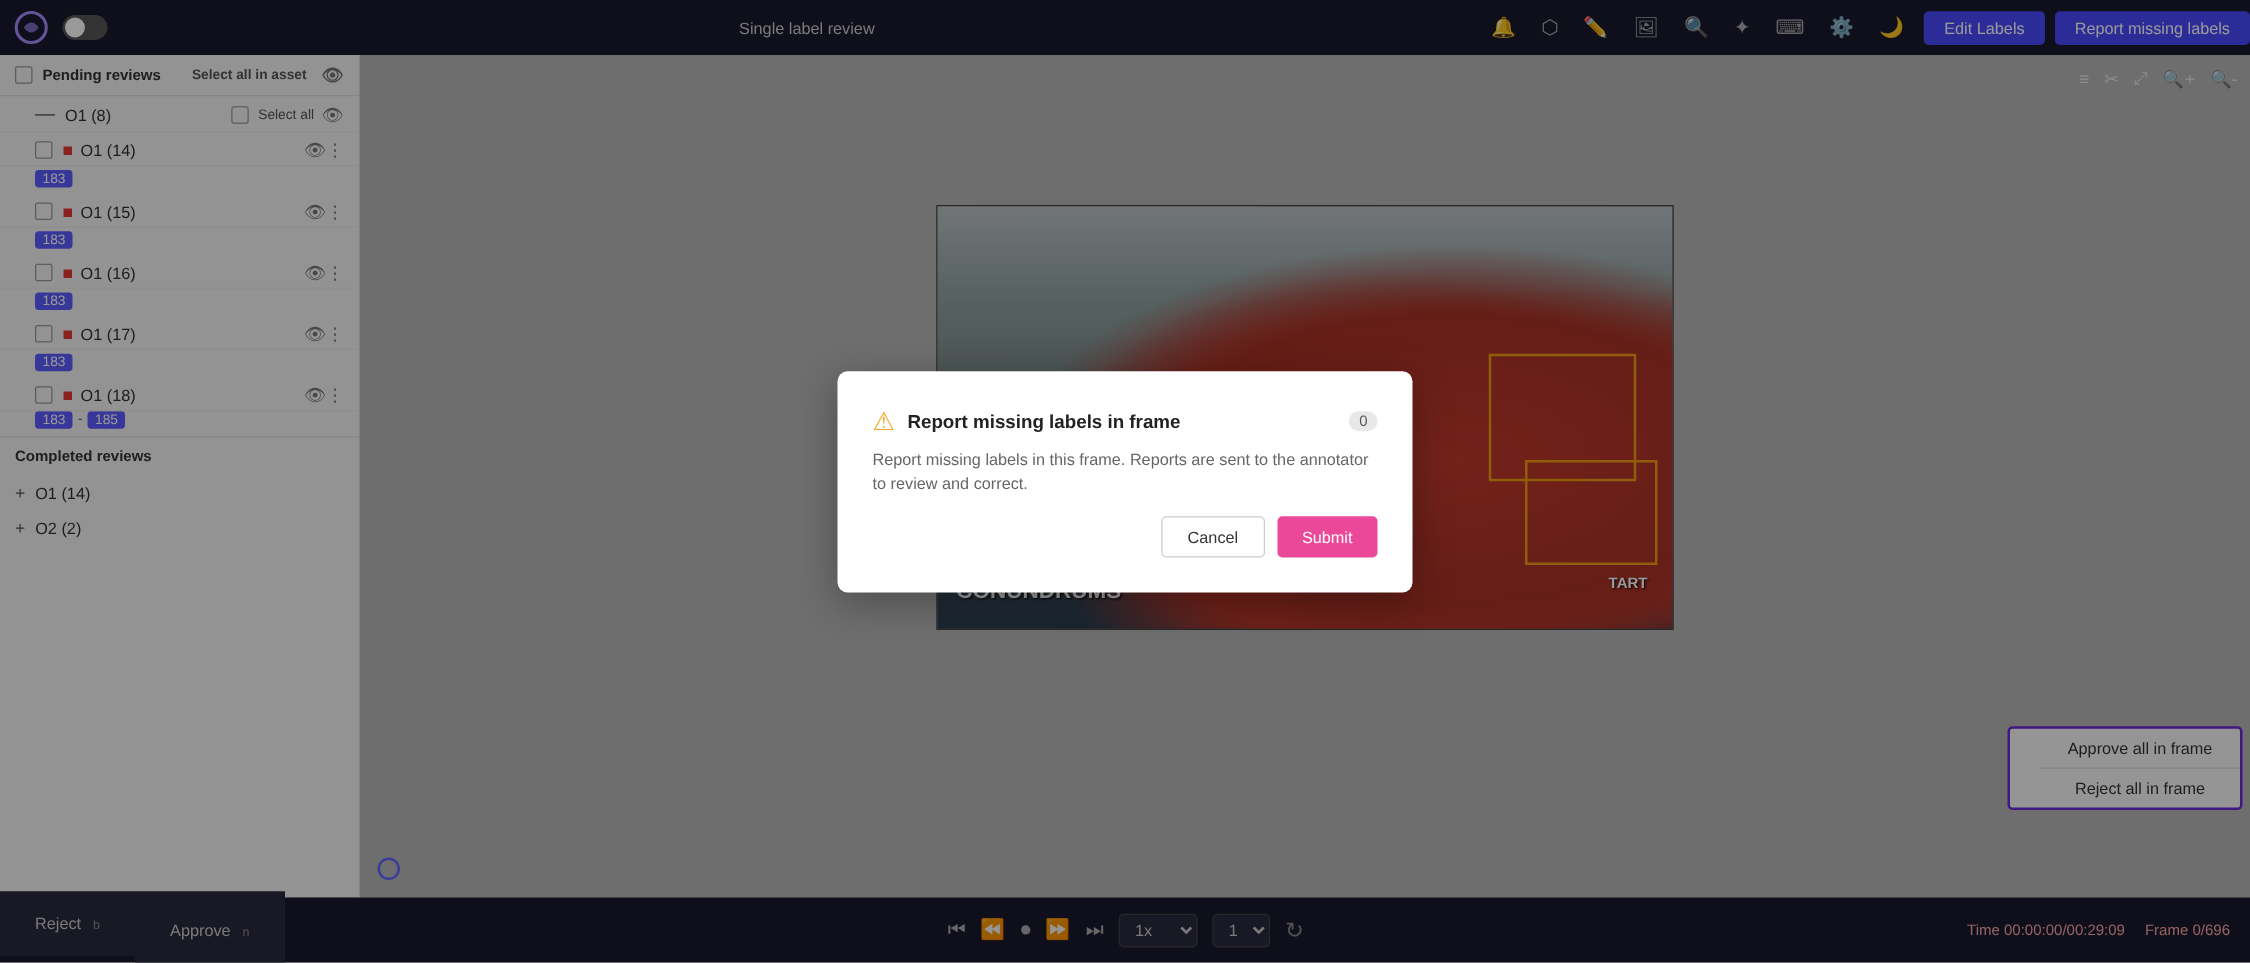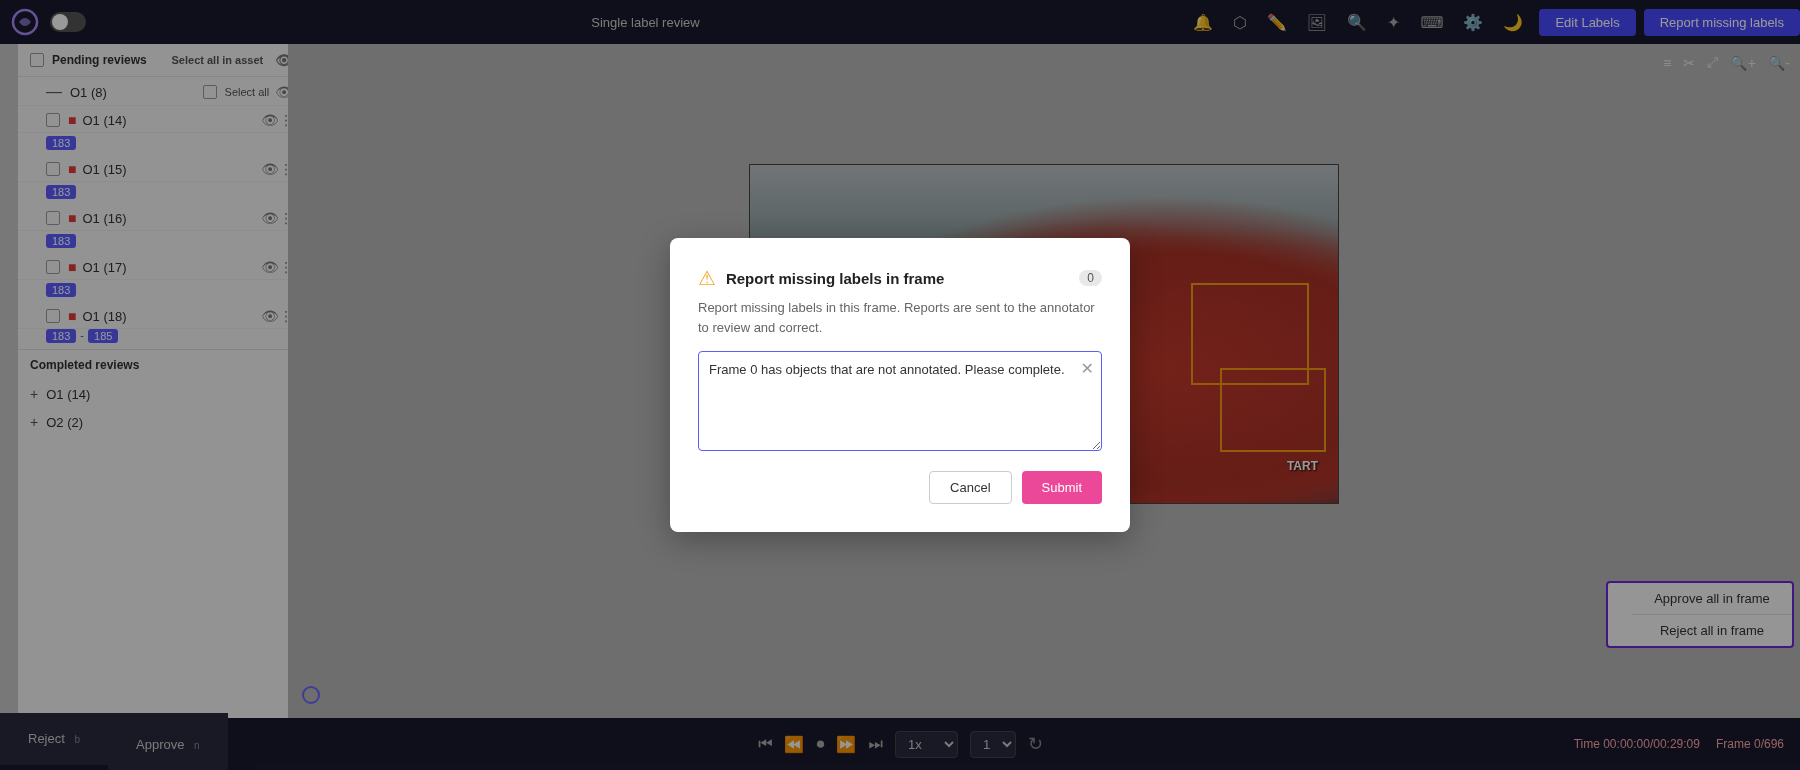--- a/index.html
+++ b/index.html
@@ -17,21 +17,21 @@
     .toggle-switch::after { content: ''; position: absolute; top: 2px; left: 2px; width: 16px; height: 16px; background: #fff; border-radius: 50%; }
     .header-title { color: #ccc; font-size: 13px; flex: 1; text-align: center; }
     .header-icons { display: flex; align-items: center; gap: 20px; margin-right: 16px; }
     .header-icon { color: #aaa; font-size: 16px; cursor: pointer; }
     .btn-edit-labels { background: #4a4aff; color: #fff; border: none; padding: 6px 16px; border-radius: 4px; font-size: 13px; cursor: pointer; margin-right: 8px; }
     .btn-report-missing { background: #4a4aff; color: #fff; border: none; padding: 6px 16px; border-radius: 4px; font-size: 13px; cursor: pointer; }
 
     
     .sidebar {
       position: absolute; top: 44px; left: 0; width: 288px; bottom: 52px;
-      background: #f5f5f5; border-right: 1px solid #ddd; overflow-y: auto; margin-left: 18px;
+      background: #f5f5f5; border-right: 1px solid #ddd; overflow-y: auto;
     }
     .sidebar-section-header {
       display: flex; align-items: center; padding: 8px 12px; gap: 8px;
       font-size: 12px; font-weight: 600; color: #333; background: #f5f5f5;
       border-bottom: 1px solid #e0e0e0;
     }
     .sidebar-section-header .checkbox { width: 14px; height: 14px; border: 1px solid #999; border-radius: 2px; display: inline-block; }
     .sidebar-section-label { flex: 1; }
     .sidebar-icon-btn { color: #777; cursor: pointer; font-size: 14px; }
 
@@ -308,24 +308,20 @@
 </div>
 
 <div class="modal-overlay">
   <div class="modal">
     <div class="modal-header">
       <span class="modal-icon">⚠</span>
       <span class="modal-title">Report missing labels in frame</span>
       <span class="modal-badge">0</span>
     </div>
     <p class="modal-desc">Report missing labels in this frame. Reports are sent to the annotator to review and correct.</p>
-    <div class="textarea-wrapper">
-      <textarea class="modal-textarea" style="">Frame 0 has objects that are not annotated. Please complete.</textarea>
-      <span class="textarea-clear">✕</span>
-    </div>
     <div class="modal-actions">
       <button class="btn-cancel">Cancel</button>
       <button class="btn-submit">Submit</button>
     </div>
   </div>
 </div>
 
 <div class="bottom-bar">
   <div class="bottom-left">
     <button class="btn-reject">

